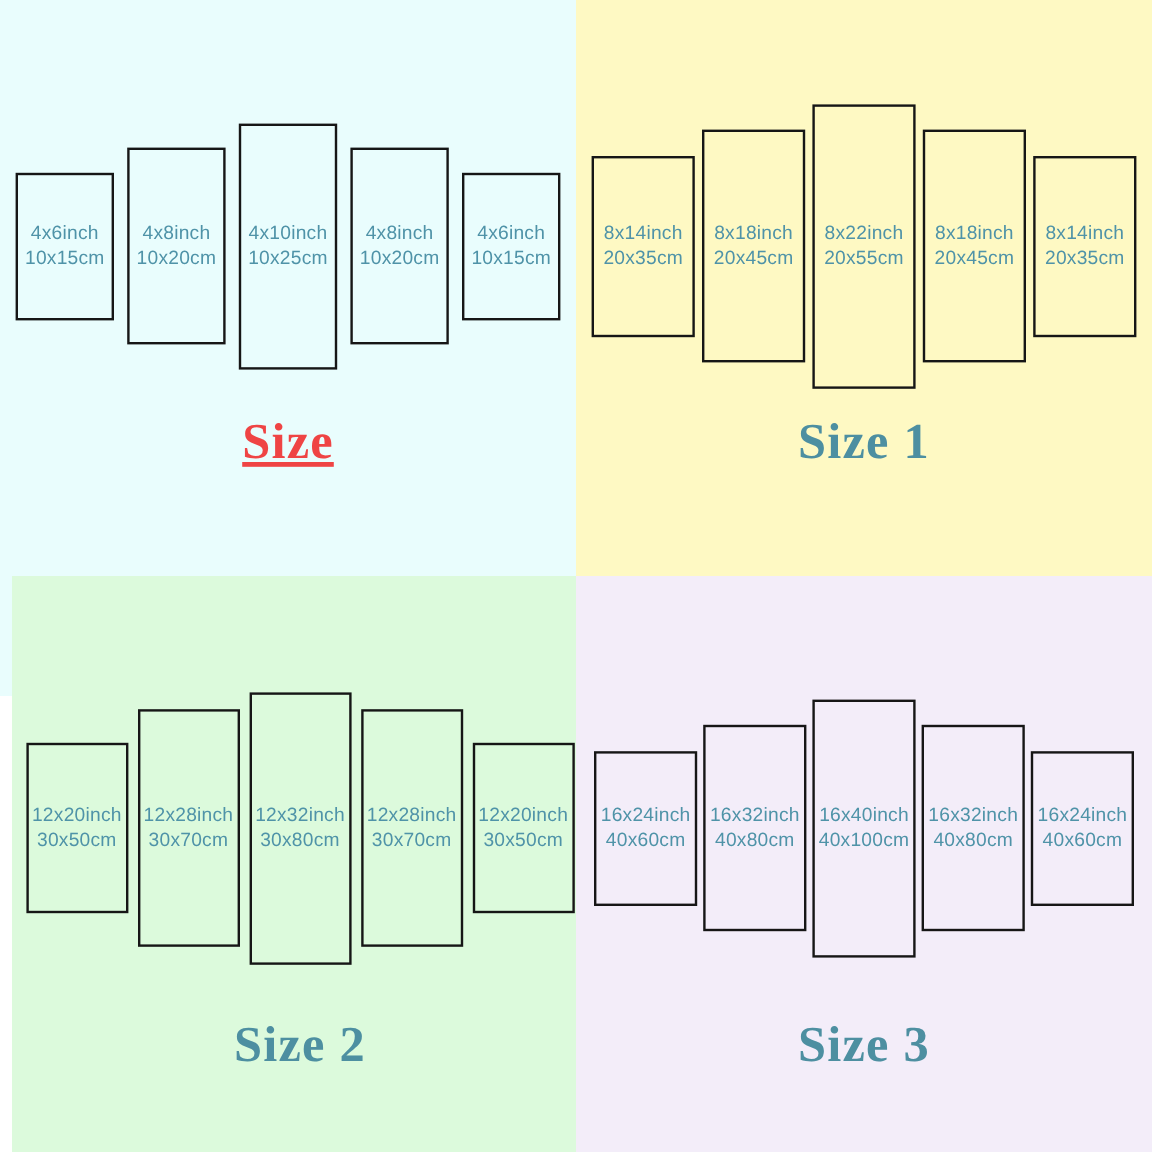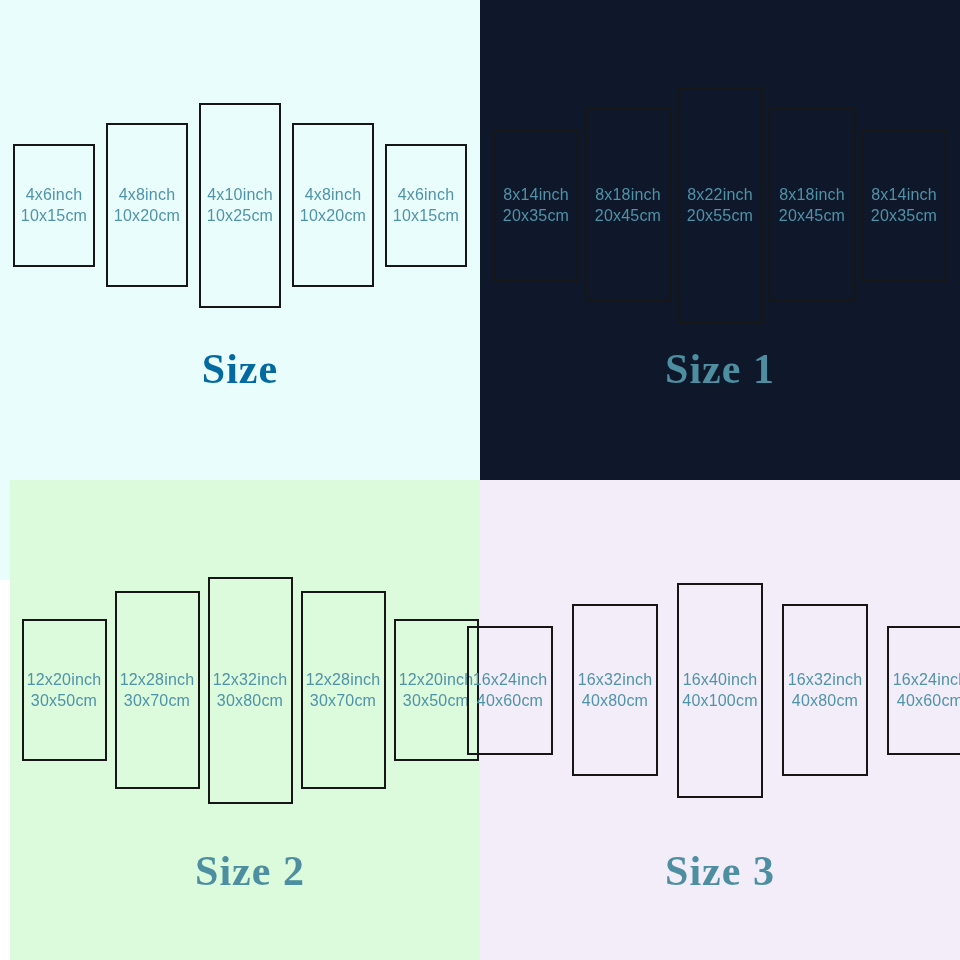--- a/index.html
+++ b/index.html
@@ -88,24 +88,24 @@
         </div>
         <div class="panel" style="width: 82px; height: 164px; border-color: rgb(22, 22, 22);">
           <span class="lbl">4x8inch</span>
           <span class="lbl">10x20cm</span>
         </div>
         <div class="panel" style="width: 82px; height: 123px; border-color: rgb(22, 22, 22);">
           <span class="lbl">4x6inch</span>
           <span class="lbl">10x15cm</span>
         </div>
       </div>
-    <h2 class="title" style="color: #0369a1;">Size</h2>
+    <h2 class="title" style="color: #ef4444; text-decoration: underline;">Size</h2>
   </section>
 
-  <section class="quadrant q-top" style="background: #0f172a;">
+  <section class="quadrant q-top" style="background: #fef9c3;">
     <div class="panels" style="gap: 6px;">
         <div class="panel" style="width: 86px; height: 151px; border-color: rgb(22, 22, 22);">
           <span class="lbl">8x14inch</span>
           <span class="lbl">20x35cm</span>
         </div>
         <div class="panel" style="width: 86px; height: 194px; border-color: rgb(22, 22, 22);">
           <span class="lbl">8x18inch</span>
           <span class="lbl">20x45cm</span>
         </div>
         <div class="panel" style="width: 86px; height: 237px; border-color: rgb(22, 22, 22);">
@@ -144,21 +144,21 @@
         </div>
         <div class="panel" style="width: 85px; height: 142px; border-color: rgb(22, 22, 22);">
           <span class="lbl">12x20inch</span>
           <span class="lbl">30x50cm</span>
         </div>
       </div>
     <h2 class="title" style="color: rgb(77, 143, 161); text-align: center;">Size 2</h2>
   </section>
 
   <section class="quadrant q-bottom" style="background: rgb(243, 237, 249);">
-    <div class="panels" style="gap: 19px;">
+    <div class="panels" style="gap: 5px;">
         <div class="panel" style="width: 86px; height: 129px; border-color: rgb(22, 22, 22);">
           <span class="lbl">16x24inch</span>
           <span class="lbl">40x60cm</span>
         </div>
         <div class="panel" style="width: 86px; height: 172px; border-color: rgb(22, 22, 22);">
           <span class="lbl">16x32inch</span>
           <span class="lbl">40x80cm</span>
         </div>
         <div class="panel" style="width: 86px; height: 215px; border-color: rgb(22, 22, 22);">
           <span class="lbl">16x40inch</span>

